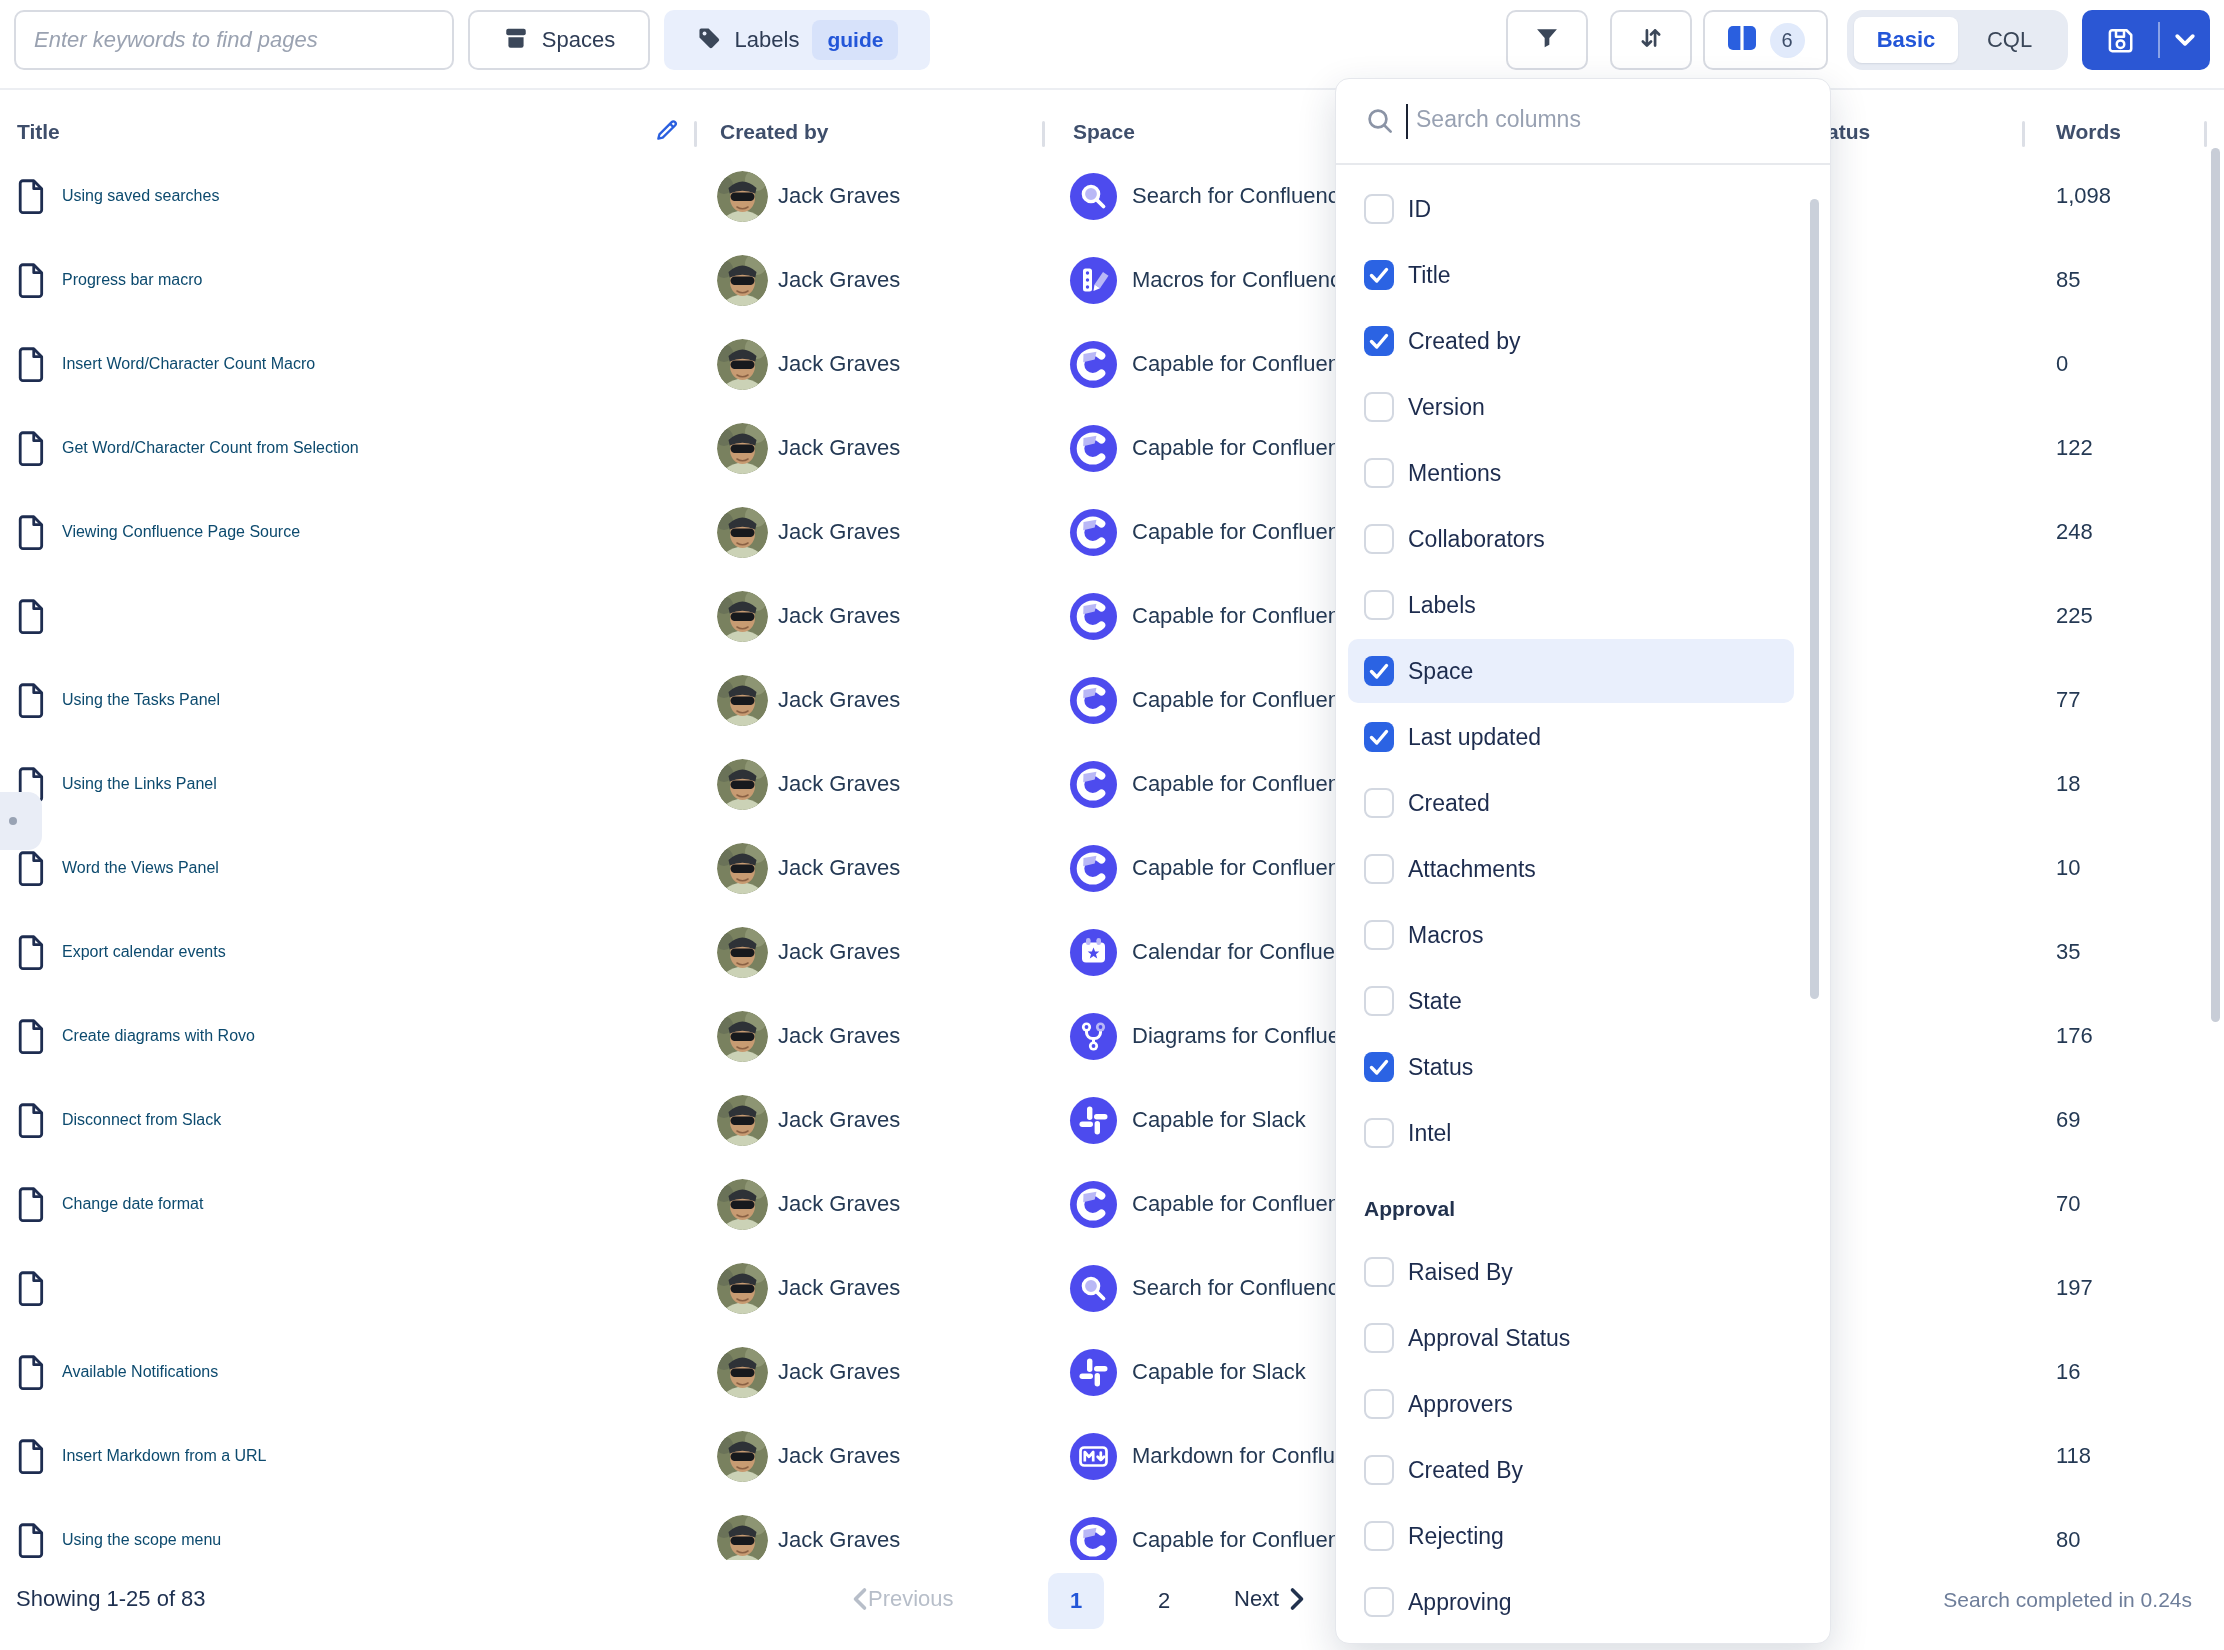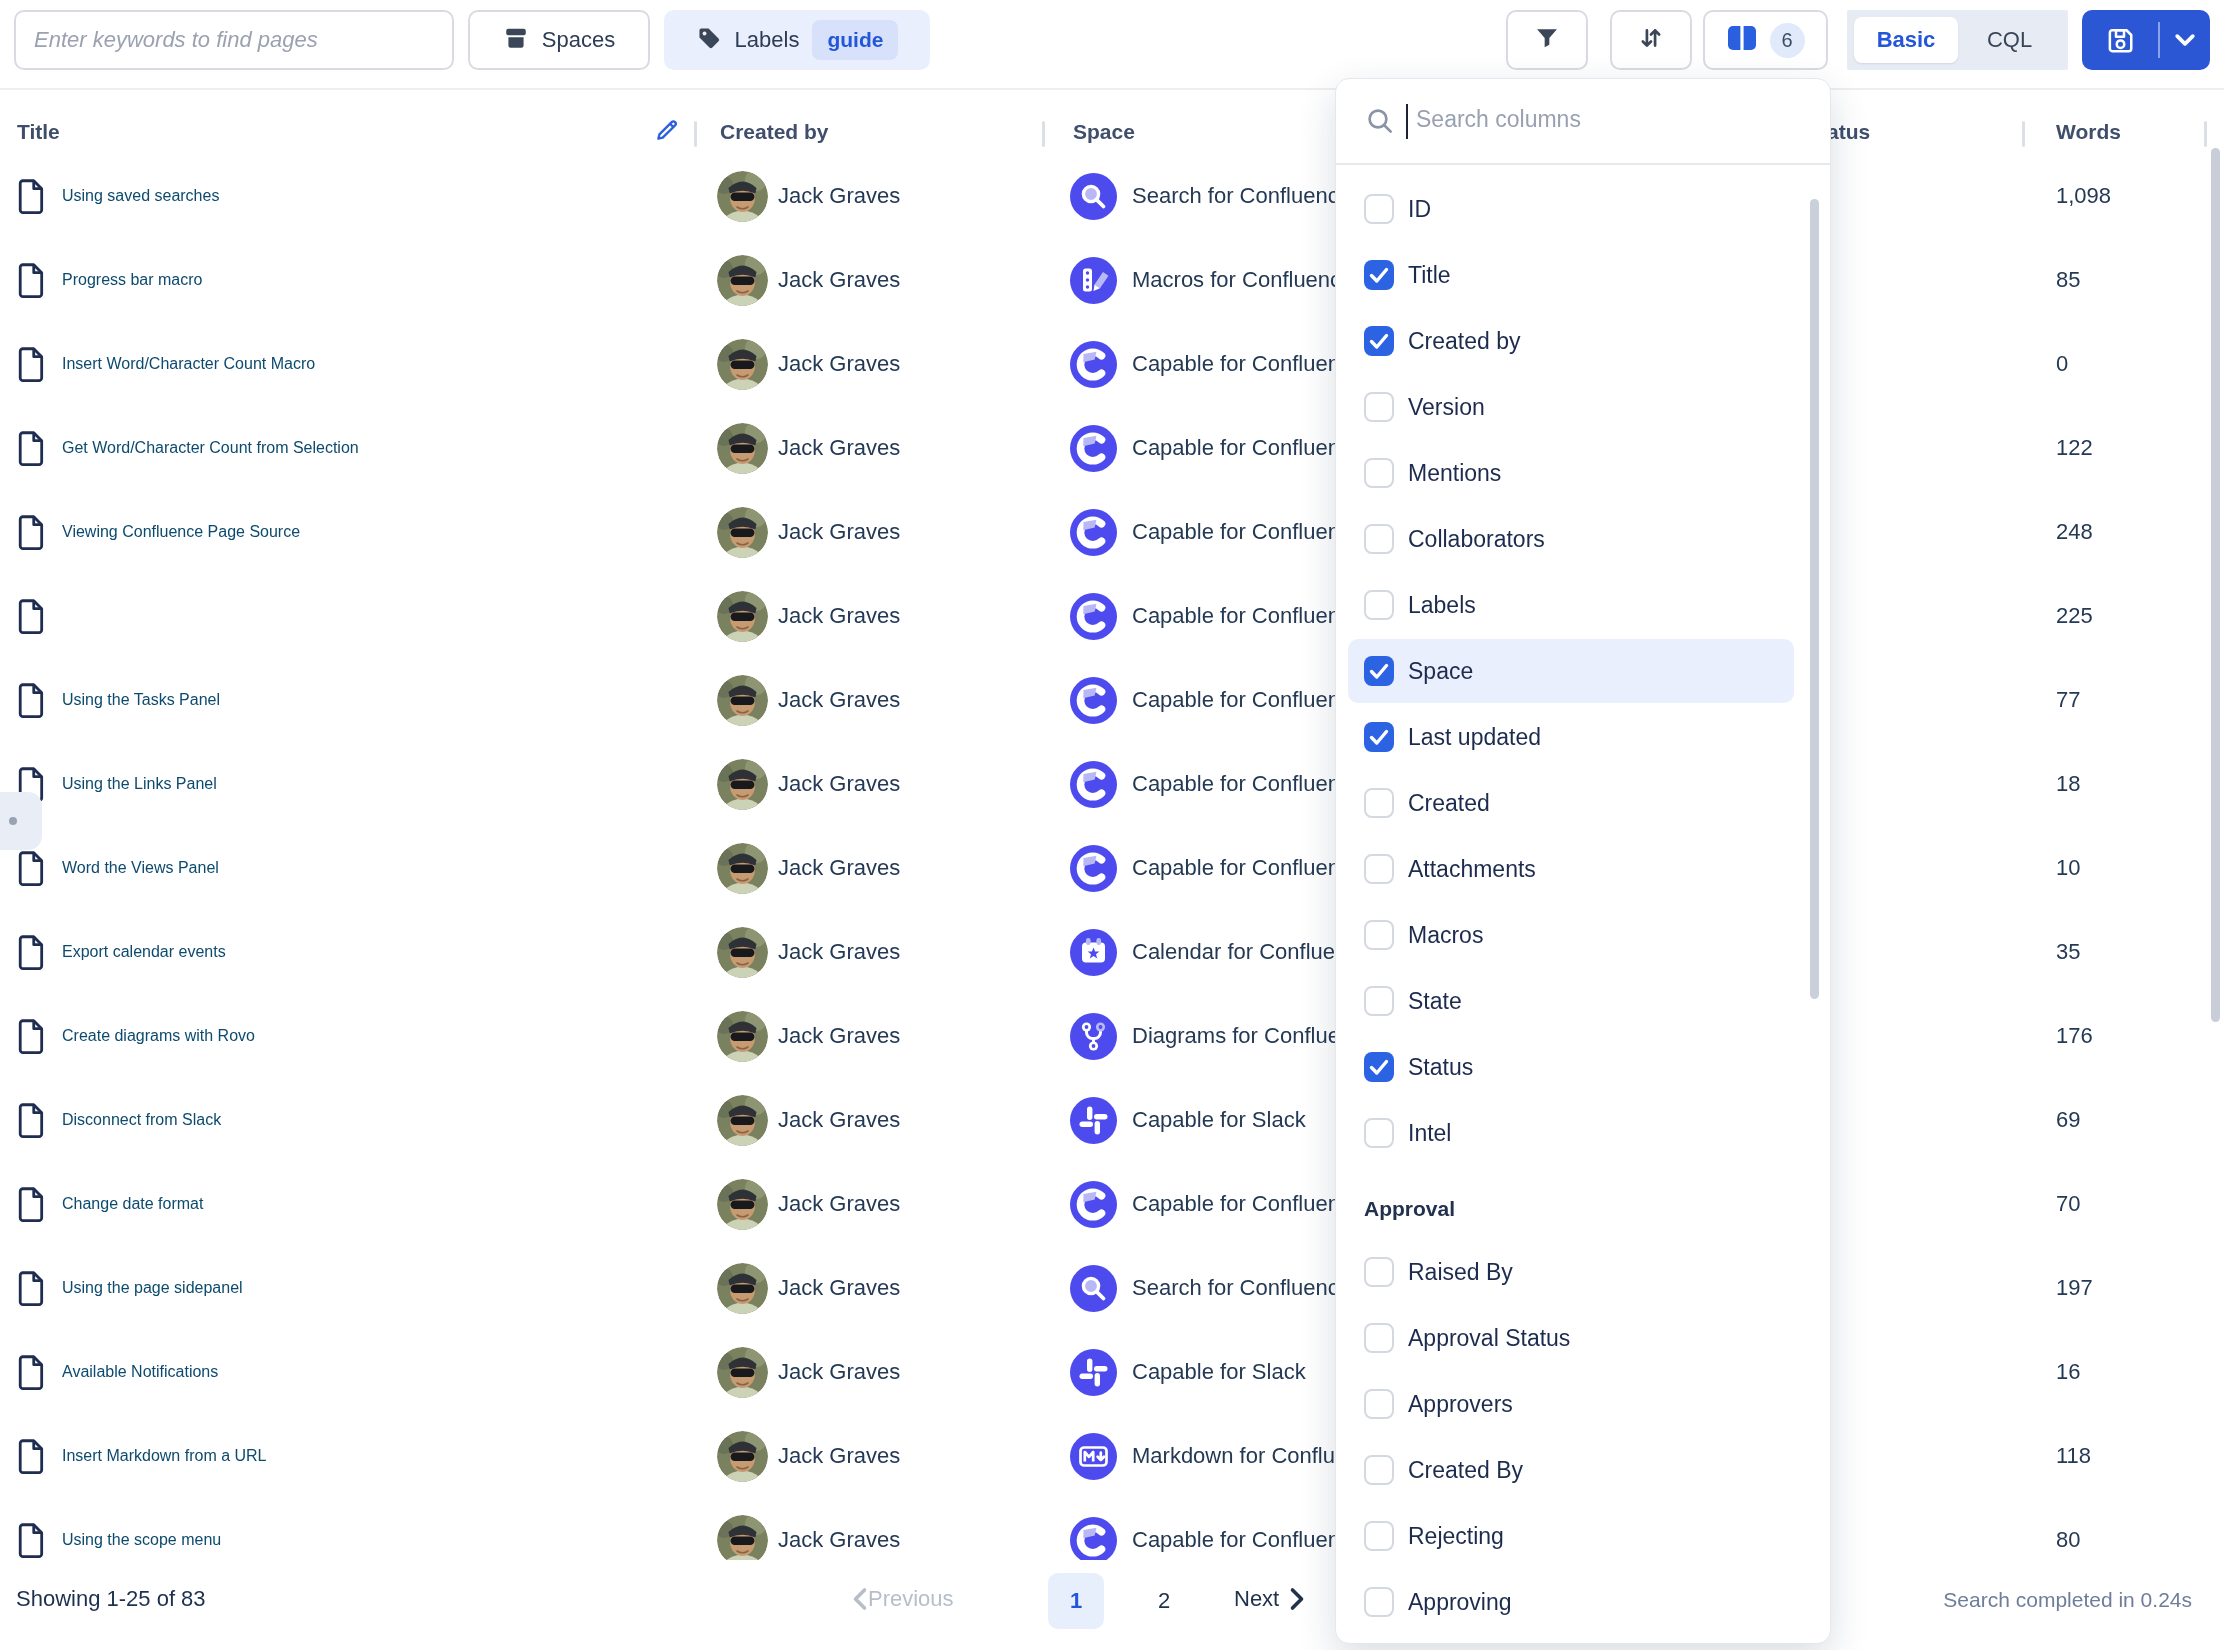--- a/index.html
+++ b/index.html
@@ -21,21 +21,21 @@
   #btn-spaces { left:468px; width:182px; }
   #btn-labels { left:664px; width:266px; background:#e9effc; border:none; }
   #chip-guide { background:#d7e2fa; color:#2356d8; font-weight:600; font-size:21px;
     border-radius:8px; height:40px; display:flex; align-items:center; padding:0 15px; }
   #btn-filter { left:1506px; width:82px; }
   #btn-sort   { left:1610px; width:82px; }
   #btn-columns{ left:1703px; width:125px; }
   .count-badge { width:35px; height:35px; border-radius:50%; background:#e1eafb; color:#3c4c68;
     font-size:20px; display:flex; align-items:center; justify-content:center; }
   #seg { position:absolute; left:1847px; top:10px; width:221px; height:60px; background:#e7ebf3;
-    border-radius:2px; display:flex; align-items:center; padding:7px; cursor:pointer; }
+    border-radius:16px; display:flex; align-items:center; padding:7px; cursor:pointer; }
   #seg .seg-basic { width:104px; height:46px; background:#fff; border-radius:8px;
     display:flex; align-items:center; justify-content:center;
     color:#2356d8; font-weight:600; font-size:22px; box-shadow:0 1px 2px rgba(20,40,80,.10); }
   #seg .seg-cql { flex:1; text-align:center; color:#3a4658; font-weight:500; font-size:22px; }
   #btn-save { position:absolute; left:2082px; top:10px; width:128px; height:60px; background:#2b57d4;
     border-radius:10px; display:flex; align-items:center; cursor:pointer; }
   #btn-save .save-main { width:76px; display:flex; align-items:center; justify-content:center; }
   #btn-save .save-sep { width:2px; height:36px; background:rgba(255,255,255,.45); }
   #btn-save .save-caret { flex:1; display:flex; align-items:center; justify-content:center; }
 
@@ -726,21 +726,20 @@
         <div class="cell c-space">Capable for Confluence</div>
         <div class="cell c-words">70</div>
       </div>
       <div class="row">
         <div class="cell c-ticon">
           <svg width="28" height="35" viewBox="0 0 24 30" fill="none" stroke="#1e2d50" stroke-width="2.4" stroke-linejoin="round">
             <path d="M4.2 1.5h9.3l6.8 6.8v18.2a2.3 2.3 0 0 1-2.3 2.3H4.2a2.3 2.3 0 0 1-2.3-2.3V3.8a2.3 2.3 0 0 1 2.3-2.3z"></path>
             <path d="M13.5 1.5v6.8h6.8"></path>
           </svg>
         </div>
-        <div class="cell c-title">Using the page sidepanel</div>
         <div class="cell c-avatar">
           <svg class="avatar" viewBox="0 0 51 51" width="51" height="51">
             <defs>
               <clipPath id="avc">
                 <circle cx="25.5" cy="25.5" r="25.5"></circle>
               </clipPath>
             </defs>
             <g clip-path="url(#avc)">
               <rect width="51" height="51" fill="#79815f"></rect>
               <circle cx="39" cy="9" r="11" fill="#8d9573"></circle>

